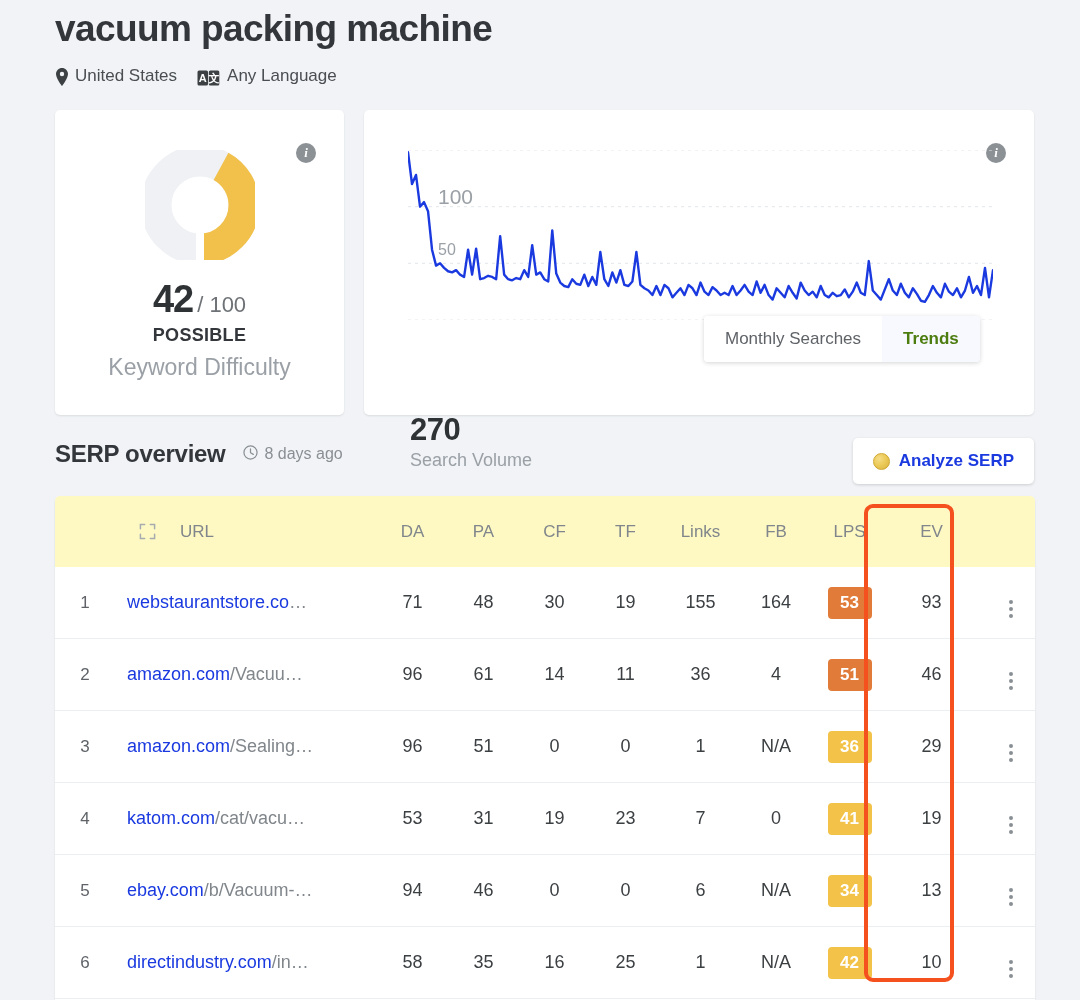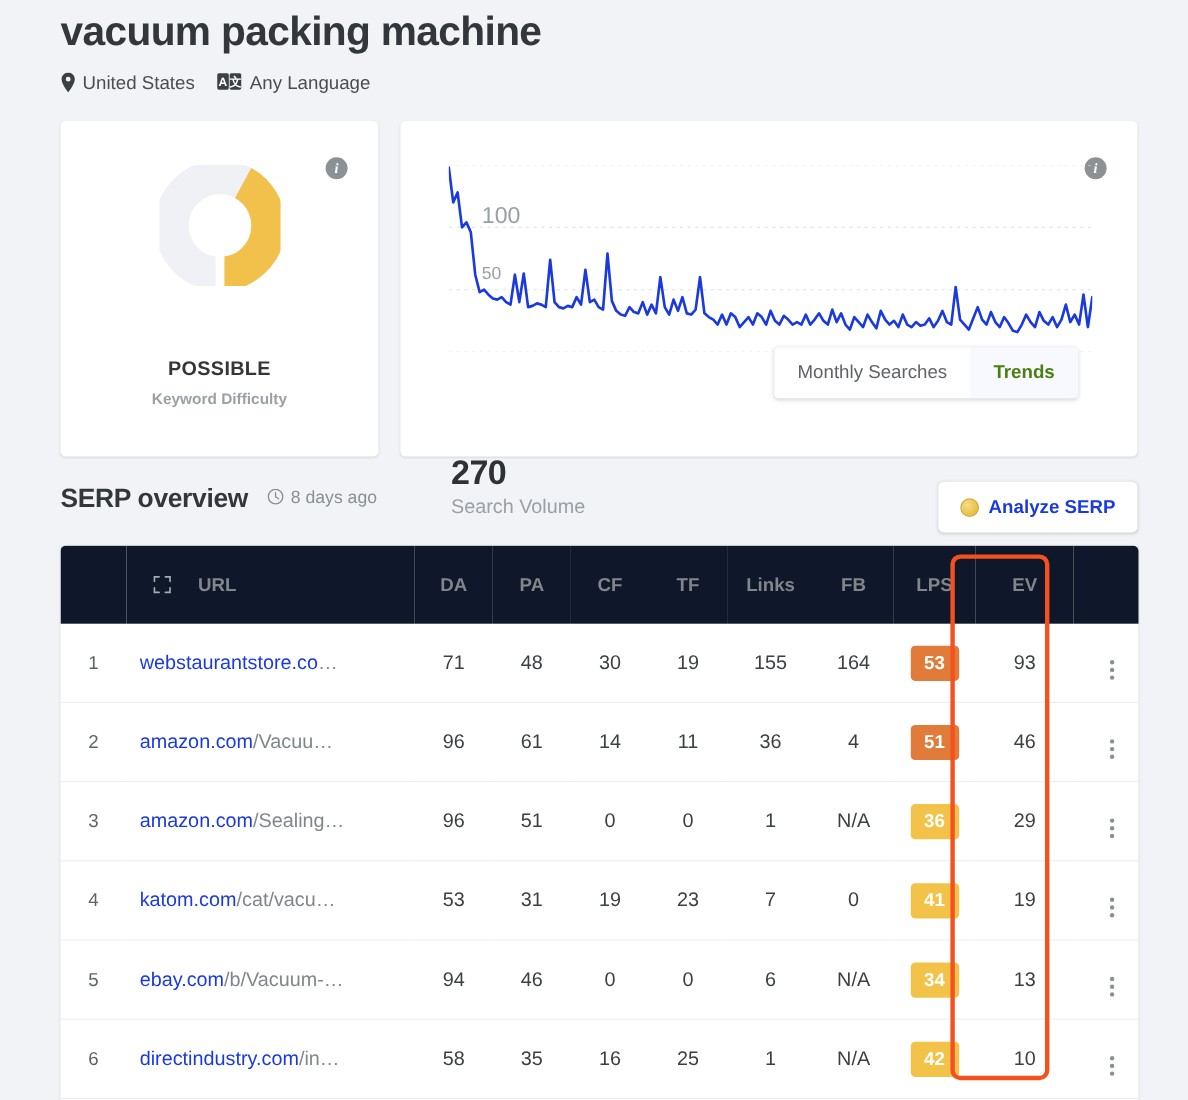--- a/index.html
+++ b/index.html
@@ -12,21 +12,21 @@
   }
   .page{position:relative;width:1080px;height:1000px;}
 
   
   .kw-title{
     position:absolute;left:55px;top:8px;
     font-size:37px;font-weight:bold;letter-spacing:-0.6px;
     color:#33363b;
   }
   .meta-row{position:absolute;left:55px;top:66px;display:flex;align-items:center;}
-  .meta-item{display:flex;align-items:flex-start;font-size:17px;color:#4a4d52;}
+  .meta-item{display:flex;align-items:flex-end;font-size:17px;color:#4a4d52;}
   .meta-item + .meta-item{margin-left:20px;}
   .pin-icon{margin-right:6px;display:inline-flex;}
   .lang-icon{margin-right:7px;display:inline-flex;}
 
   
   .card{position:absolute;background:#fff;border-radius:5px;box-shadow:0 1px 2px rgba(60,64,67,.12);}
   #kd-card{left:55px;top:110px;width:289px;height:305px;}
   #vol-card{left:364px;top:110px;width:670px;height:305px;}
 
   .info-icon{
@@ -38,21 +38,21 @@
   }
   #kd-info{right:28px;top:33px;}
   #vol-info{right:28px;top:33px;}
 
   
   .donut-wrap{position:absolute;left:0;right:0;top:40px;display:flex;justify-content:center;}
   .kd-num-row{position:absolute;left:0;right:0;top:168px;text-align:center;}
   .kd-num{font-size:38px;font-weight:bold;color:#2f3235;letter-spacing:-1px;}
   .kd-den{font-size:22px;color:#6e7276;margin-left:4px;}
   .kd-label{position:absolute;left:0;right:0;top:215px;text-align:center;font-size:18px;font-weight:bold;color:#33363b;letter-spacing:.3px;}
-  .kd-sub{position:absolute;left:0;right:0;top:244px;text-align:center;font-size:14px;color:#9aa0a6;font-weight:bold;}
+  .kd-sub{position:absolute;left:0;right:0;top:244px;text-align:center;font-size:23px;color:#9aa0a6;}
 
   
   .chart-area{position:absolute;left:44px;top:40px;width:585px;height:170px;}
   .vol-num{position:absolute;left:46px;top:302px;font-size:31px;font-weight:bold;color:#2f3235;letter-spacing:-.5px;}
   .vol-label{position:absolute;left:46px;top:340px;font-size:18px;color:#9aa0a6;}
 
   .toggle{
     position:absolute;left:340px;top:206px;display:flex;
     background:#fff;border-radius:4px;box-shadow:0 1px 4px rgba(60,64,67,.22);
     overflow:hidden;
@@ -76,21 +76,21 @@
   }
   .coin-icon{width:17px;height:17px;border-radius:50%;margin-right:9px;
     background:radial-gradient(circle at 35% 32%,#f5dc86 0%,#eccb5a 45%,#d9b03c 100%);
     border:1px solid #cfa731;box-sizing:border-box;}
   .analyze-label{font-size:17px;font-weight:bold;color:#1a3ae0;white-space:nowrap;}
 
   
   .table-card{position:absolute;left:55px;top:496px;width:980px;height:504px;background:#fff;border-radius:5px 5px 0 0;overflow:hidden;box-shadow:0 1px 2px rgba(60,64,67,.12);}
   table{border-collapse:collapse;width:980px;table-layout:fixed;}
   thead th{
-    background:#0f172a;height:71px;font-size:17px;font-weight:bold;color:#80868b;
+    background:#fef9c3;height:71px;font-size:17px;font-weight:normal;color:#80868b;
     padding:0;vertical-align:middle;
   }
   tbody td{height:71px;border-bottom:1px solid #eceff1;font-size:18px;color:#3c4043;padding:0;vertical-align:middle;}
   .c-rank{width:60px;text-align:center;color:#5f6368;font-size:17px;}
   .c-url{width:250px;text-align:left;padding-left:12px!important;}
   .c-num{width:71px;text-align:center;}
   .c-links{width:79px;text-align:center;}
   .c-fb{width:72px;text-align:center;}
   .c-lps{width:75px;text-align:center;}
   .c-ev{width:89px;text-align:center;}
@@ -157,20 +157,23 @@
       <svg width="110" height="110" viewBox="0 0 110 110">
 
         <circle cx="55" cy="55" r="44" fill="none" stroke="#eff1f4" stroke-width="31"></circle>
 
         <circle id="kd-arc" cx="55" cy="55" r="44" fill="none" stroke="#f2c14b" stroke-width="31" transform="rotate(-90 55 55) scale(-1,1) translate(-110,0)" stroke-dasharray="116.1 160.3"></circle>
 
         <rect x="51" y="58" width="8" height="52" fill="#ffffff"></rect>
       </svg>
     </div>
 
+    <div class="kd-num-row">
+      <span class="kd-num">42</span><span class="kd-den">/ 100</span>
+    </div>
     <div class="kd-label">POSSIBLE</div>
     <div class="kd-sub">Keyword Difficulty</div>
   </div>
 
   <div class="card" id="vol-card">
     <div class="info-icon" id="vol-info">i</div>
 
     <div class="chart-area">
       <svg id="trend-svg" width="585" height="170" viewBox="0 0 585 170" preserveAspectRatio="none">
           <line x1="0" x2="585" y1="0.0" y2="0.0" stroke="#e3e6ea" stroke-width="1" stroke-dasharray="3 4"></line>

